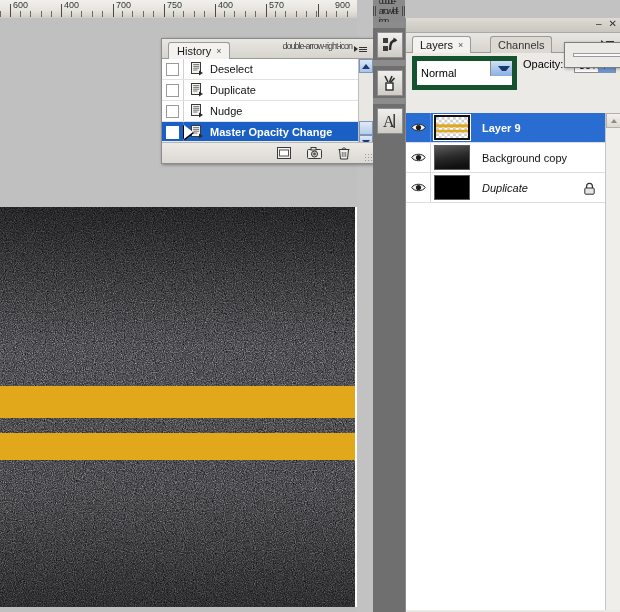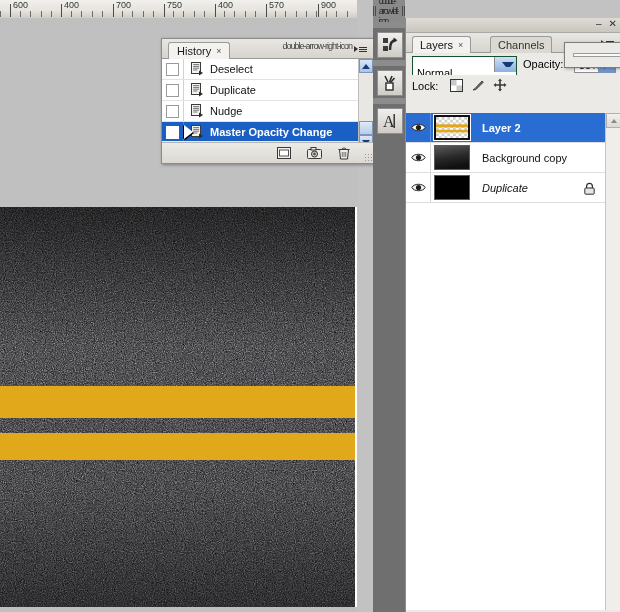--- a/index.html
+++ b/index.html
@@ -98,21 +98,21 @@
   .lay{position:absolute;left:405px;top:18px;width:215px;height:594px;background:#eceae6;border-left:1px solid #8b8b8b;}
   .lay-title{position:relative;height:14px;background:linear-gradient(#dedbd5,#c9c6c0);border-bottom:1px solid #a9a9a9;}
   .wbtns{position:absolute;right:4px;top:1px;display:flex;gap:7px;align-items:center;color:#333;font-size:10px;line-height:10px;}
   .lay-tabbar{position:relative;height:19px;background:linear-gradient(#e9e7e2,#d7d4ce);border-bottom:1px solid #9a9a9a;}
   .ltab{position:absolute;top:3px;height:16px;padding:0 7px;display:flex;align-items:center;gap:5px;
     border:1px solid #9a9a9a;border-bottom:none;border-radius:3px 3px 0 0;font-size:11px;}
   .ltab.active{left:6px;background:#f3f2ef;color:#111;}
   .ltab.inact{left:84px;background:#dcd9d3;color:#333;}
 
   .lay-mode{position:relative;height:22px;background:#eceae6;}
-  .modebox{position:absolute;left:6px;top:3px;width:105px;height:34px;background:#fff;border:1px solid #14532d;
+  .modebox{position:absolute;left:6px;top:3px;width:105px;height:34px;background:#fff;border:5px solid #14532d;
     display:flex;align-items:center;box-sizing:border-box;}
   .modebox span{padding-left:4px;font-size:11px;}
   .modearrow{position:absolute;right:0;top:0;width:17px;height:15px;background:linear-gradient(#cfe0f6,#8cb0e0);
     border-left:1px solid #8c8c8c;display:flex;align-items:center;justify-content:center;}
   .op-label{position:absolute;left:117px;top:5px;font-size:11px;}
   .op-box{position:absolute;left:168px;top:3px;width:42px;height:17px;background:#fff;border:1px solid #8c8c8c;box-sizing:border-box;}
   .op-val{position:absolute;left:4px;top:2px;font-size:11px;}
   .op-arrow{position:absolute;left:192px;top:3px;width:17px;height:17px;background:linear-gradient(#9fc0ea,#6b95d4);
     border:1px solid #7b93b8;box-sizing:border-box;display:flex;align-items:center;justify-content:center;}
 
@@ -157,21 +157,21 @@
         <div class="rlabel" style="left: 64px;">400</div>
         <div class="tickmaj" style="left: 113px;"></div>
         <div class="rlabel" style="left: 116px;">700</div>
         <div class="tickmaj" style="left: 164px;"></div>
         <div class="rlabel" style="left: 167px;">750</div>
         <div class="tickmaj" style="left: 215px;"></div>
         <div class="rlabel" style="left: 218px;">400</div>
         <div class="tickmaj" style="left: 266px;"></div>
         <div class="rlabel" style="left: 269px;">570</div>
         <div class="tickmaj" style="left: 318px;"></div>
-        <div class="rlabel" style="left: 321px; text-align: center;">900</div>
+        <div class="rlabel" style="left: 335px; text-align: center;">900</div>
         <div class="tickmin" style="left: 0px;"></div>
         <div class="tickmin" style="left: 20px;"></div>
         <div class="tickmin" style="left: 30px;"></div>
         <div class="tickmin" style="left: 41px;"></div>
         <div class="tickmin" style="left: 51px;"></div>
         <div class="tickmin" style="left: 71px;"></div>
         <div class="tickmin" style="left: 81px;"></div>
         <div class="tickmin" style="left: 92px;"></div>
         <div class="tickmin" style="left: 102px;"></div>
         <div class="tickmin" style="left: 122px;"></div>
@@ -411,36 +411,20 @@
       </div>
       <div class="op-label">Opacity:</div>
       <div class="op-box">
         <span class="op-val">85%</span>
       </div>
       <div class="op-arrow">
         <span style="width:0;height:0;border-top:4px solid transparent;border-bottom:4px solid transparent;border-left:5px solid #16335f;"></span>
       </div>
     </div>
 
-    <div class="lay-lock">
-      <div class="lock-label">Lock:</div>
-      <div class="lockicons">
-        <svg width="13" height="13" viewBox="0 0 13 13">
-          <rect x="0.5" y="0.5" width="12" height="12" fill="#fff" stroke="#333"></rect>
-          <rect x="1" y="1" width="5.5" height="5.5" fill="#c9c9c9"></rect>
-          <rect x="6.5" y="6.5" width="5.5" height="5.5" fill="#c9c9c9"></rect>
-        </svg>
-        <svg width="14" height="13" viewBox="0 0 14 13">
-          <path d="M2 11 L4 9.5 L11 2 L12.3 3.2 L5 10.5 Z" fill="#6d6d6d" stroke="#2f2f2f" stroke-width="0.8"></path>
-        </svg>
-        <svg width="14" height="14" viewBox="0 0 14 14">
-          <path d="M7 0.5 L9 3 H7.8 V6.2 H11 V5 L13.5 7 L11 9 V7.8 H7.8 V11 H9 L7 13.5 L5 11 H6.2 V7.8 H3 V9 L0.5 7 L3 5 V6.2 H6.2 V3 H5 Z" fill="#3a3a3a"></path>
-        </svg>
-      </div>
-    </div>
 
     <div class="op-pop">
       <div class="op-track"></div>
 
     </div>
 
     <div class="lay-list" id="lay-list">
         <div class="lrow sel">
           <div class="eye">
             <svg width="15" height="11" viewBox="0 0 15 11">
@@ -453,21 +437,21 @@
                 <pattern id="ck" width="6" height="6" patternUnits="userSpaceOnUse">
                   <rect width="6" height="6" fill="#ffffff"></rect>
                   <rect width="3" height="3" fill="#cfcfcf"></rect>
                   <rect x="3" y="3" width="3" height="3" fill="#cfcfcf"></rect>
                 </pattern>
               </defs>
               <rect width="34" height="23" fill="url(#ck)"></rect>
               <rect x="0" y="8" width="34" height="3.4" fill="#e0a81a"></rect>
               <rect x="0" y="14" width="34" height="2.8" fill="#e0a81a"></rect>
             </svg></div>
-          <div class="lname">Layer 2</div>
+          <div class="lname">Layer 9</div>
         </div>
         <div class="lrow">
           <div class="eye">
             <svg width="15" height="11" viewBox="0 0 15 11">
               <path d="M0.8 5.5 C3 1.2 12 1.2 14.2 5.5 C12 9.8 3 9.8 0.8 5.5 Z" fill="#f6f6f6" stroke="#222" stroke-width="1"></path>
               <circle cx="7.5" cy="5.5" r="2.6" fill="#1d1d1d"></circle>
             </svg>
           </div>
           <div class="thumb"><svg width="100%" height="100%" viewBox="0 0 34 23" preserveAspectRatio="none">
               <defs>

